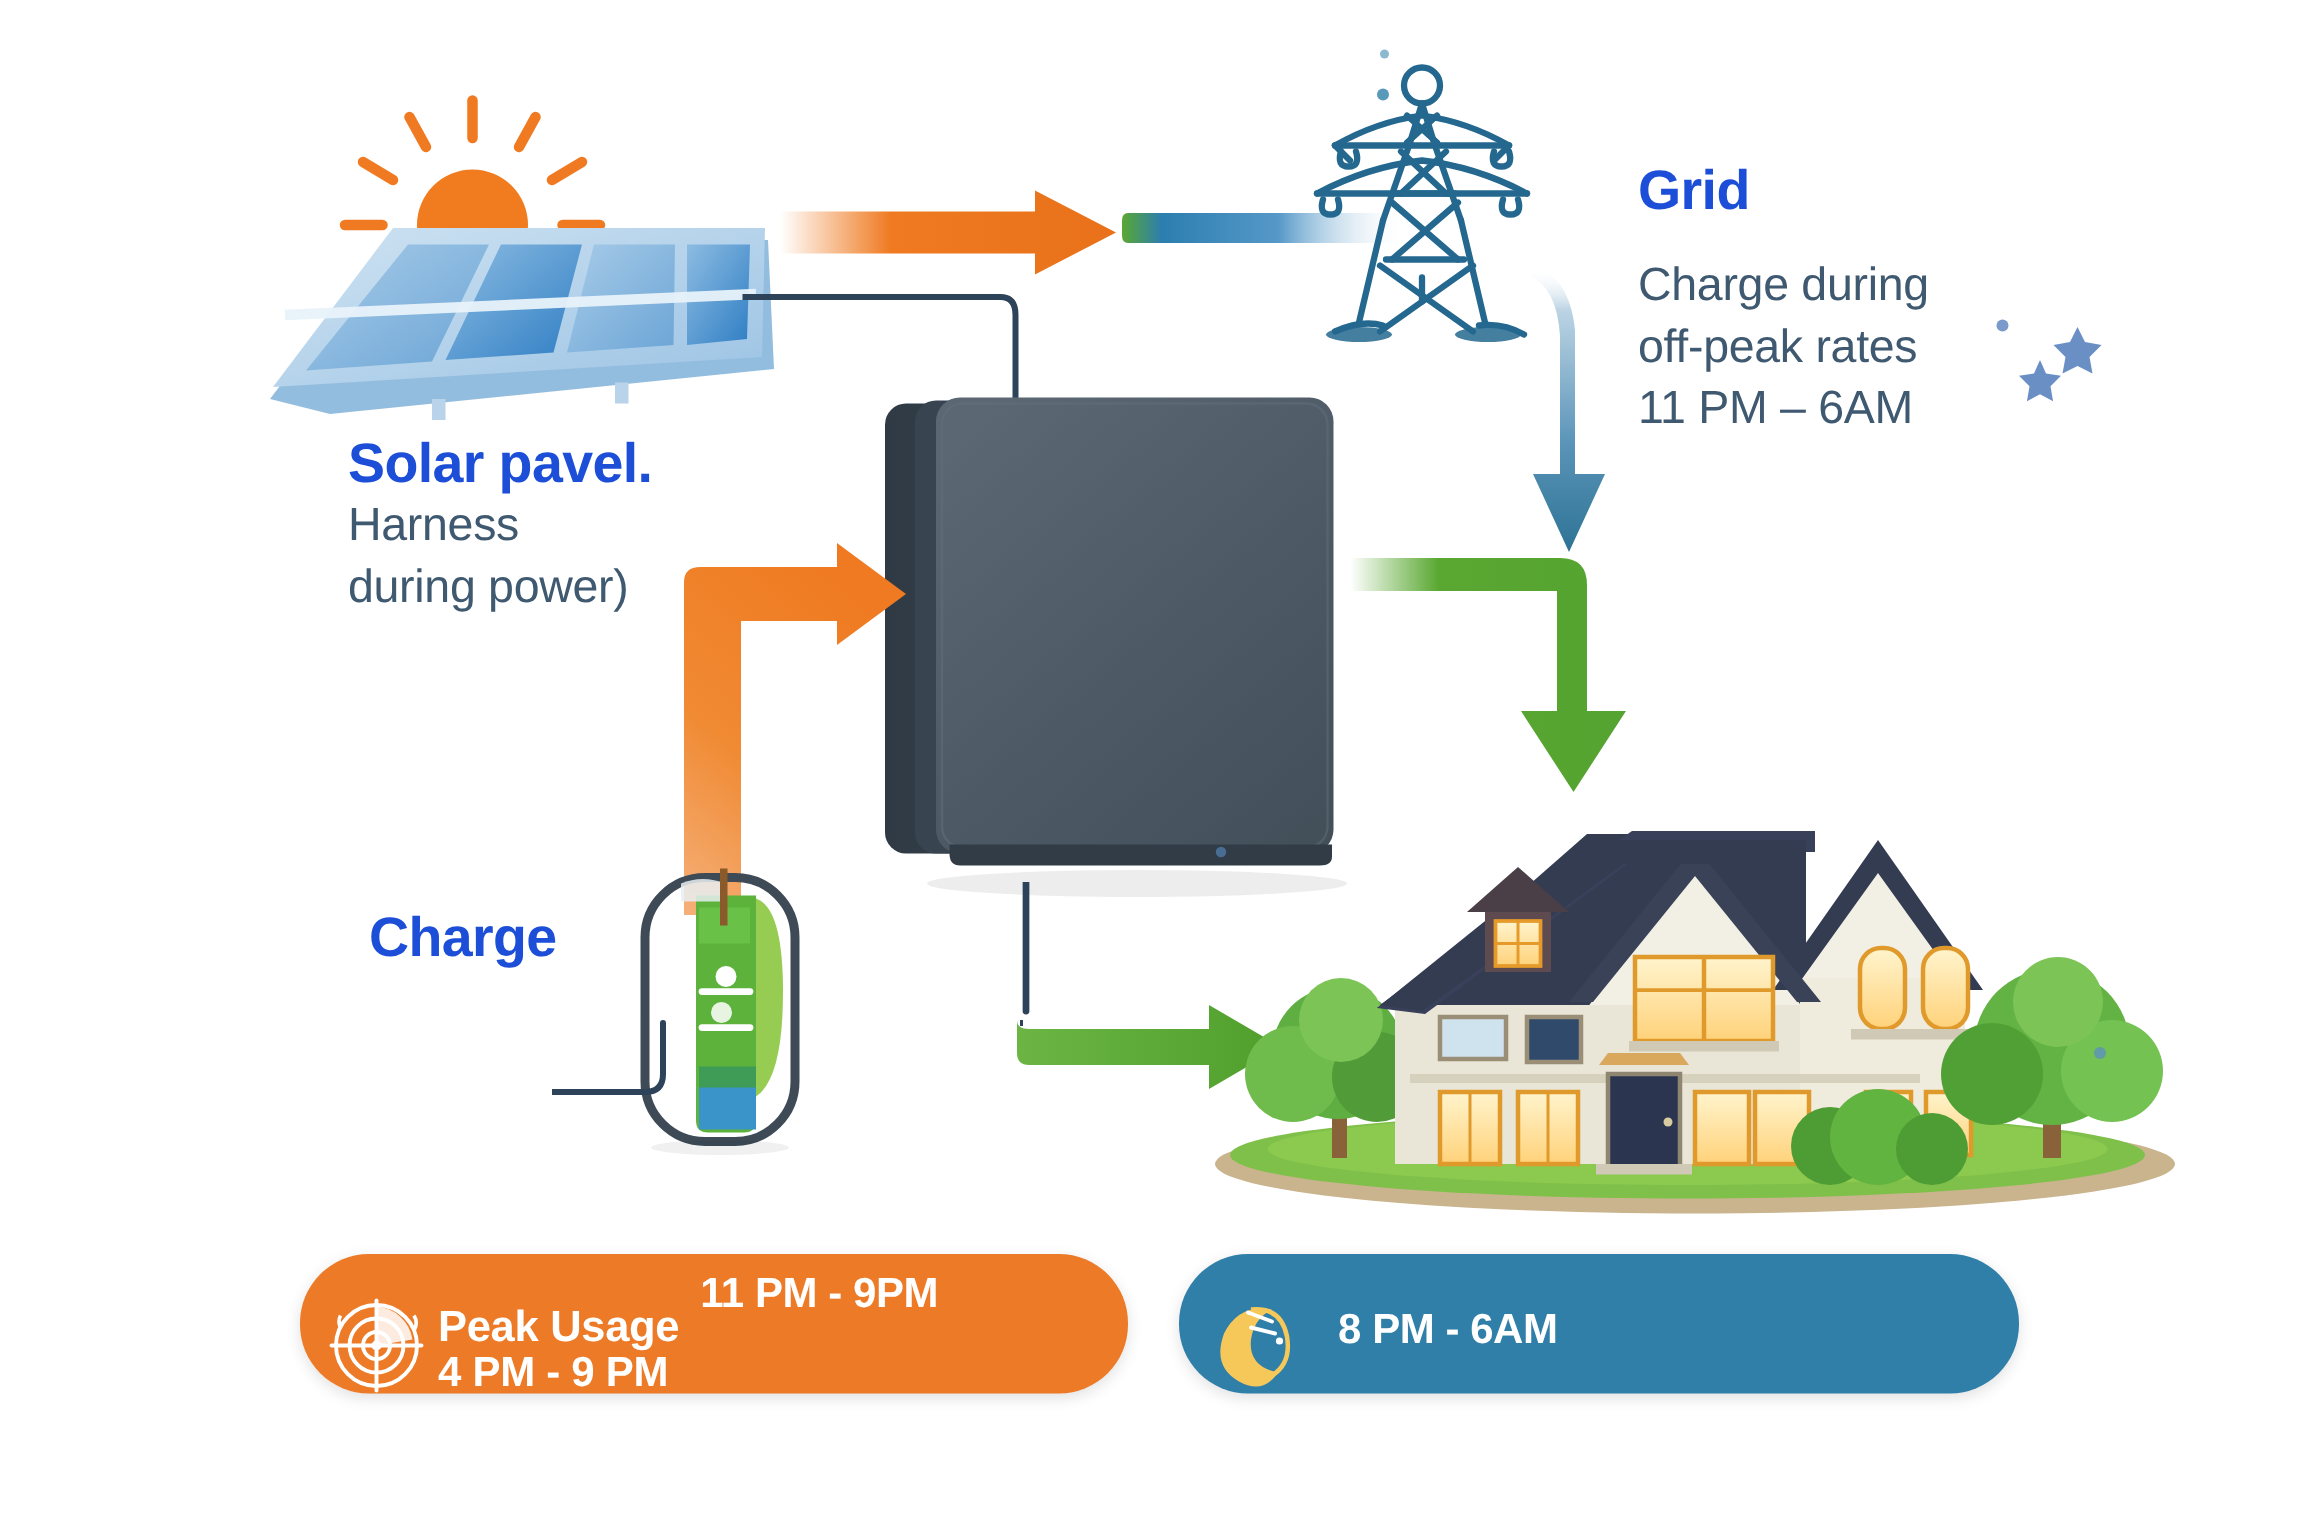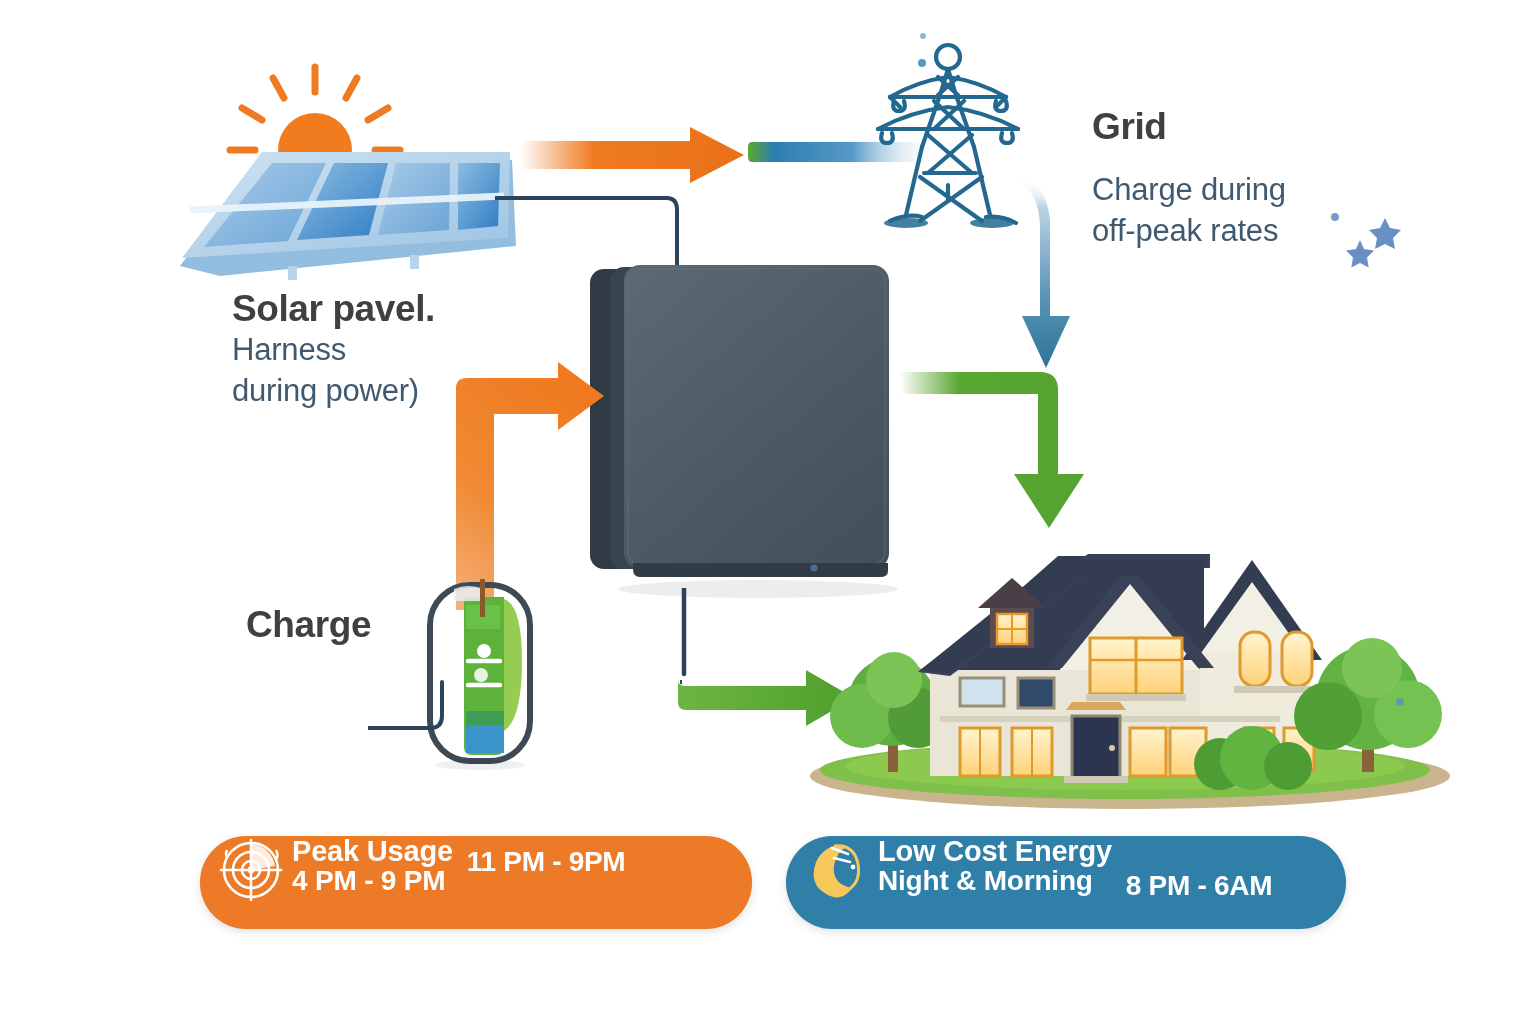--- a/index.html
+++ b/index.html
@@ -6,21 +6,21 @@
   body{
     width:1536px;height:1024px;background:#ffffff;
     font-family:"Liberation Sans","DejaVu Sans",sans-serif;
     overflow:hidden;position:relative;
   }
   #stage{position:absolute;left:0;top:0;width:1536px;height:1024px;}
   .abs{position:absolute;}
 
   
   .node-title{
-    font-size:37px;font-weight:bold;color:#404040;letter-spacing:-0.4px;
+    font-size:37px;font-weight:bold;color:#1d4ed8;letter-spacing:-0.4px;
     white-space:nowrap;
   }
   .node-desc{
     font-size:31px;font-weight:400;color:#3f5970;line-height:1.32;
     letter-spacing:-0.2px;
   }
   .node-desc .ln{display:block;white-space:nowrap;}
 
   
   #solar-wrap{left:160px;top:50px;width:380px;height:240px;}
@@ -28,21 +28,21 @@
   #pylon-wrap{left:860px;top:25px;width:220px;height:240px;}
   
   #battery-main{left:588px;top:263px;width:310px;height:340px;}
   
   #battery-small{left:420px;top:575px;width:120px;height:195px;}
   
   #house-wrap{left:800px;top:520px;width:660px;height:290px;}
 
   
   .badge{
-    position:absolute;display:flex;align-items:flex-start;
+    position:absolute;display:flex;align-items:flex-end;
     border-radius:46px;height:93px;box-sizing:border-box;
     padding:0 26px 0 18px;color:#ffffff;
     box-shadow:0 3px 10px rgba(0,0,0,.12);
   }
   .badge .bicon{width:66px;height:66px;flex:0 0 66px;margin-right:8px;}
   .badge .btext{display:flex;flex-direction:column;justify-content:center;line-height:1.04;}
   .badge .bmain{font-size:29px;font-weight:bold;white-space:nowrap;letter-spacing:-0.2px;}
   .badge .bsub{font-size:28px;font-weight:bold;white-space:nowrap;letter-spacing:-0.2px;}
   .badge .btime{font-size:28px;font-weight:bold;white-space:nowrap;margin-left:14px;letter-spacing:-0.3px;}
   #badge-peak{left:200px;top:836px;width:552px;background:#ec7a26;}
@@ -174,20 +174,21 @@
       <circle cx="62" cy="38" r="4" fill="#2f7fa9" opacity=".8"></circle>
       <circle cx="63" cy="11" r="3" fill="#2f7fa9" opacity=".55"></circle>
     </svg>
   </div>
 
   <div class="abs" style="left:1092px;top:106px;">
     <div class="node-title">Grid</div>
     <div class="node-desc" style="margin-top:22px;">
       <span class="ln">Charge during</span>
       <span class="ln">off-peak rates</span>
+      <span class="ln">11 PM – 6AM</span>
     </div>
   </div>
 
   <div class="abs" style="left:1330px;top:200px;">
     <svg width="120" height="90" viewBox="0 0 120 90">
       <path d="M55,18 l5,10 11,2 -8,8 2,11 -10,-5 -10,5 2,-11 -8,-8 11,-2 z" fill="#6a8fc4"></path>
       <path d="M30,40 l4,9 10,1.5 -7,7 1.7,10 -8.7,-4.6 -8.7,4.6 1.7,-10 -7,-7 10,-1.5 z" fill="#6a8fc4"></path>
       <circle cx="5" cy="17" r="4" fill="#6a8fc4" opacity=".9"></circle>
     </svg>
   </div>
@@ -430,20 +431,16 @@
       <svg width="66" height="66" viewBox="0 0 66 66">
         <path d="M44,10 q-22,-4 -32,16 q-8,22 10,32 q16,9 26,-6 q-20,-4 -18,-22 q2,-14 14,-20 Z" fill="#f6c85a"></path>
         <path d="M30,10 q20,-2 24,18 q3,18 -10,26" fill="none" stroke="#f6c85a" stroke-width="3"></path>
         <g stroke="#ffffff" stroke-width="2.6" stroke-linecap="round">
           <line x1="28" y1="12" x2="44" y2="18"></line>
           <line x1="30" y1="22" x2="46" y2="26"></line>
         </g>
         <circle cx="49" cy="31" r="2.4" fill="#ffffff"></circle>
       </svg>
     </div>
-    <div class="btext">
-      <span class="bmain">Low Cost Energy</span>
-      <span class="bsub">Night &amp; Morning</span>
-    </div>
     <span class="btime">8 PM - 6AM</span>
   </div>
 
 </div>
 
 </body></html>

